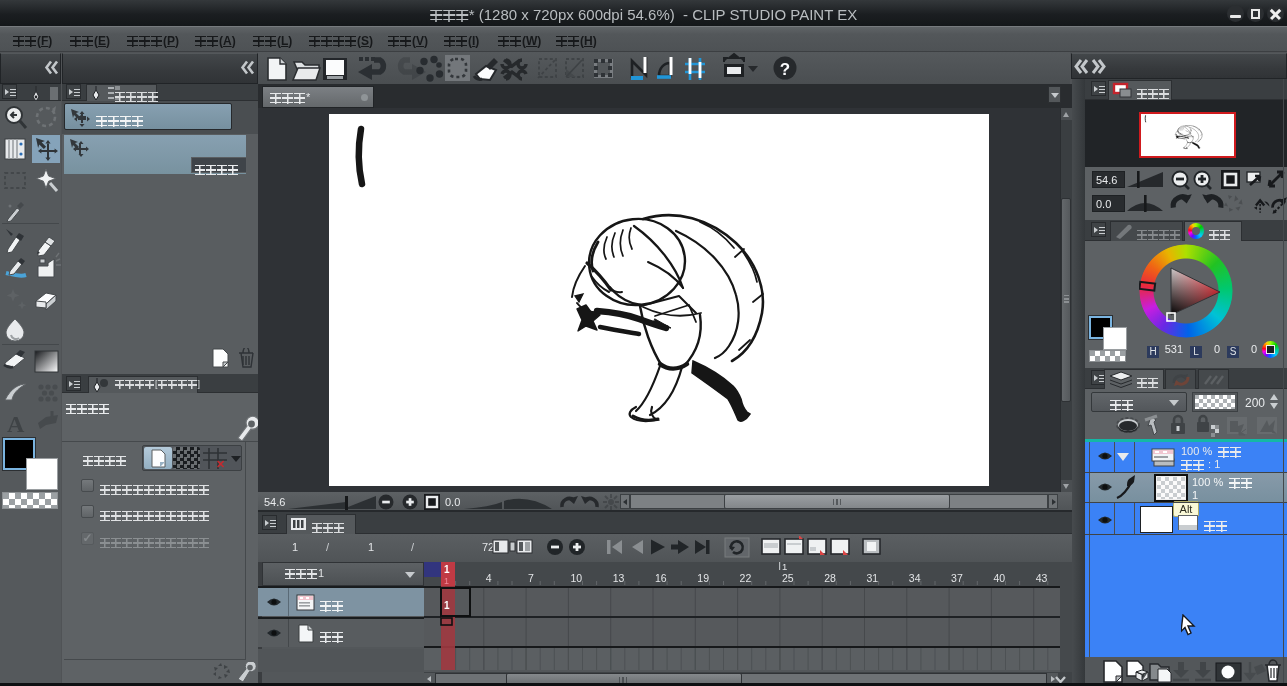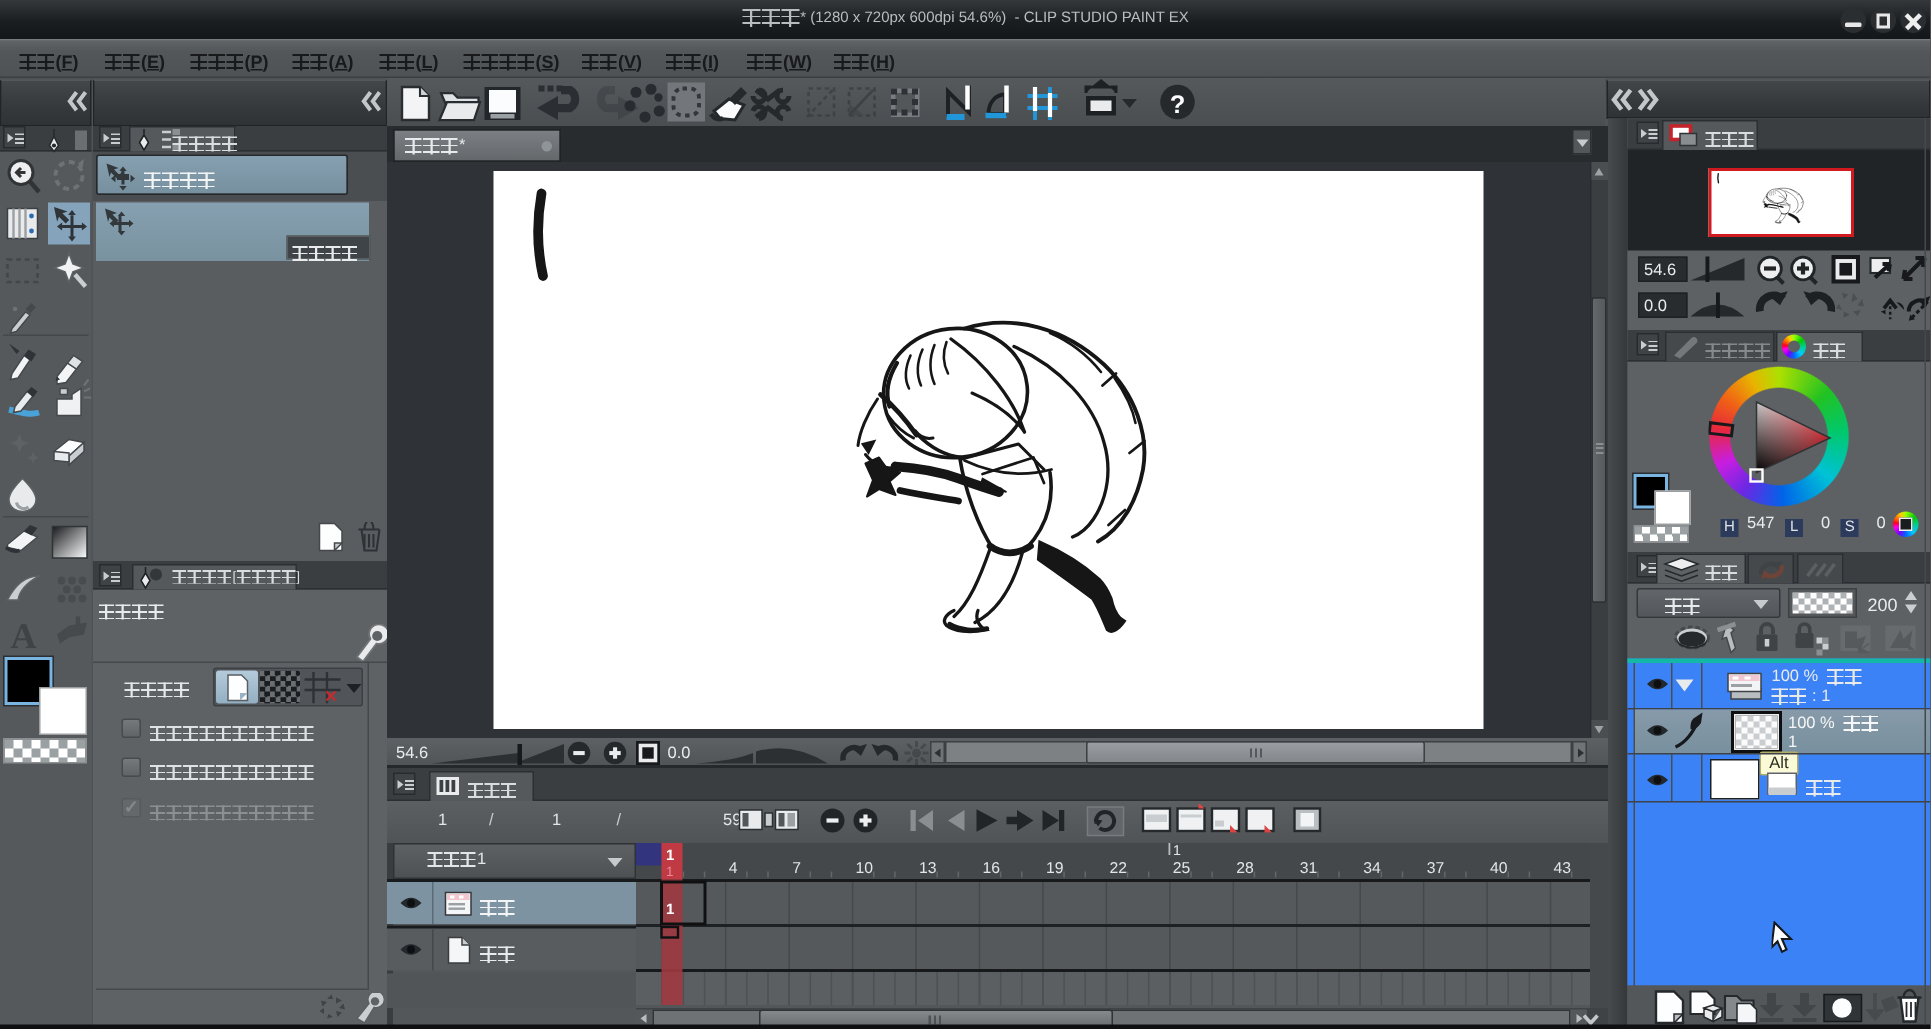--- a/index.html
+++ b/index.html
@@ -11,21 +11,21 @@
 background:
  linear-gradient(currentColor,currentColor) 50% 0/1.5px 100%,
  repeating-linear-gradient(180deg,currentColor 0 1.2px,transparent 1.2px 4.4px);
 background-repeat:no-repeat,repeat;color:inherit}
 .cj.s10{width:10px;height:10px}
 .cj.s12{width:12px;height:12px}
 .cj.s9{width:9px;height:9px}
 .row{white-space:nowrap}
 
 #title{left:0;top:0;width:1287px;height:26px;background:linear-gradient(#34383b,#1b1e21 55%,#141719);color:#b9bdc0;font-size:12px}
-#title .tx{position:absolute;left:50%;transform:translateX(-50%);top:6px;white-space:nowrap;color:#b9bdc0;font-size:10px}
+#title .tx{position:absolute;left:50%;transform:translateX(-50%);top:6px;white-space:nowrap;color:#b9bdc0;font-size:15px}
 .winbtn{position:absolute;top:5px;width:17px;height:17px;border-radius:9px;background:#2b2e31}
 
 #menu{left:0;top:26px;width:1287px;height:26px;background:linear-gradient(#606467,#53575a 30%,#4e5255);border-top:1px solid #777b7e;border-bottom:1px solid #3c3f42;color:#141618;font-size:12px}
 .mi{position:absolute;top:7px;color:#17191b;font-weight:bold}
 .mi .cj{background:
  linear-gradient(currentColor,currentColor) 50% 0/1.5px 100%,
  repeating-linear-gradient(180deg,currentColor 0 1.3px,transparent 1.3px 4.4px);background-repeat:no-repeat,repeat}
 .mi u{text-decoration:underline}
 
 .dockstrip{background:linear-gradient(#43474a,#36393c 60%,#303336);border:1px solid #212427;border-top-color:#54585b}
@@ -268,21 +268,21 @@
         <rect x="7" y="3" width="2.5" height="8" fill="#3c4043"></rect>
         <rect x="11" y="3" width="2.5" height="8" fill="#3c4043"></rect>
       </svg>
   <span class="ab row" style="left:54px;top:6px;color:#dadcde"><i class="cj s10"></i><i class="cj s10"></i><i class="cj s10"></i></span>
 
   <div class="ab" style="left:0;top:22px;width:814px;height:28px;background:linear-gradient(#5b5f62,#505457)"></div>
   <span class="ab" style="left:34px;top:29px;font-size:11px;color:#e3e5e7">1</span>
   <span class="ab" style="left:68px;top:29px;font-size:11px;color:#c8cccf">/</span>
   <span class="ab" style="left:110px;top:29px;font-size:11px;color:#e3e5e7">1</span>
   <span class="ab" style="left:153px;top:29px;font-size:11px;color:#c8cccf">/</span>
-  <span class="ab" style="left:224px;top:29px;font-size:11px;color:#e3e5e7">59</span>
+  <span class="ab" style="left:224px;top:29px;font-size:11px;color:#e3e5e7">72</span>
   <svg class="ab" style="left:232px;top:24px" width="410" height="24" viewBox="490 536 410 24">
    <g>
           <rect x="493" y="540" width="15" height="13" fill="#e8eaec" stroke="#2c2f32"></rect>
           <rect x="495" y="542" width="4" height="9" fill="#53575a"></rect>
           <rect x="510" y="542" width="5" height="9" fill="#c8ccce" stroke="#2c2f32"></rect>
    <rect x="517" y="540" width="15" height="13" fill="#e8eaec" stroke="#2c2f32"></rect>
           <rect x="519" y="542" width="4" height="9" fill="#53575a"></rect>
           <rect x="525" y="542" width="5" height="9" fill="#9ca0a3"></rect>
         </g>
    <circle cx="555" cy="547" r="8" fill="#212528"></circle>
@@ -780,21 +780,21 @@
         </g>
    <rect x="28" y="69" width="8" height="8" fill="none" stroke="#fff" stroke-width="1.6"></rect>
    <rect x="-1" y="-3.5" width="15" height="7" fill="none" stroke="#17191c" stroke-width="2" transform="translate(47 47) rotate(187) translate(32.5 0)"></rect>
   </svg>
 
   <div class="ab" style="left:4px;top:237px;width:23px;height:23px;background:#000;border:2px solid #7ab4e0;box-shadow:0 0 0 1px #2c2f32"></div>
   <div class="ab" style="left:18px;top:248px;width:24px;height:23px;background:#fff;border:1px solid #9a9ea1"></div>
   <div class="ab" style="left:4px;top:271px;width:37px;height:12px;border:1px solid #8b8f92;background:repeating-conic-gradient(#fff 0 25%,#9ba0a3 0 50%) 0 0/10px 10px"></div>
 
   <div class="ab row" style="left:62px;top:264px;font-size:11px;color:#e9ebed">
-   <span style="display:inline-block;width:12px;height:12px;background:#2c3a5c;color:#dfe3e6;font-size:10px;text-align:center;line-height:12px;vertical-align:-2px">H</span><span style="display:inline-block;width:24px;text-align:right">547</span>
+   <span style="display:inline-block;width:12px;height:12px;background:#2c3a5c;color:#dfe3e6;font-size:10px;text-align:center;line-height:12px;vertical-align:-2px">H</span><span style="display:inline-block;width:24px;text-align:right">531</span>
    <span style="display:inline-block;width:12px;height:12px;background:#2c3a5c;color:#dfe3e6;font-size:10px;text-align:center;line-height:12px;vertical-align:-2px;margin-left:4px">L</span><span style="display:inline-block;width:18px;text-align:right">0</span>
    <span style="display:inline-block;width:12px;height:12px;background:#2c3a5c;color:#dfe3e6;font-size:10px;text-align:center;line-height:12px;vertical-align:-2px;margin-left:4px">S</span><span style="display:inline-block;width:18px;text-align:right">0</span>
   </div>
   <div class="ab" style="left:177px;top:262px;width:17px;height:17px;border-radius:9px;background:conic-gradient(from 0deg,#9f0,#0c0 14%,#0c8 25%,#0cf 38%,#06f 50%,#70f 60%,#f0e 70%,#f02 77%,#f60 84%,#fc0 92%,#9f0)">
         <span class="ab" style="left:4px;top:4px;width:9px;height:9px;background:#1a1d20;border:1px solid #eee"></span>
       </div>
 
   <div class="ab" style="left:0;top:289px;width:202px;height:21px;background:#3a3e41;border-bottom:1px solid #2c2f32"></div>
   <div class="menubtn" style="left:6px;top:291px"></div>
   <div class="ab" style="left:19px;top:290px;width:60px;height:20px;background:#5d6164;border:1px solid #2c2f32;border-bottom:none"></div>

